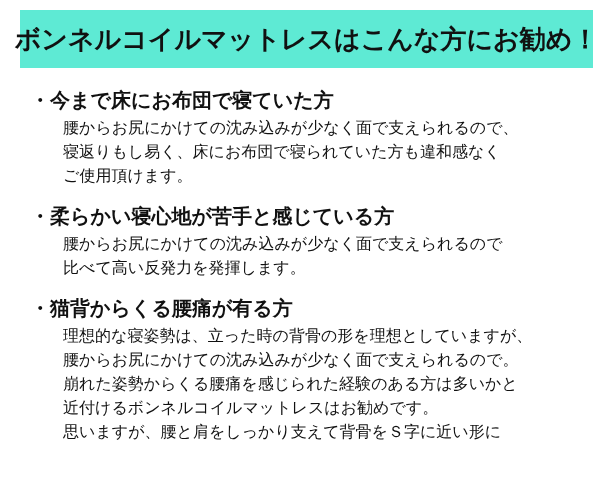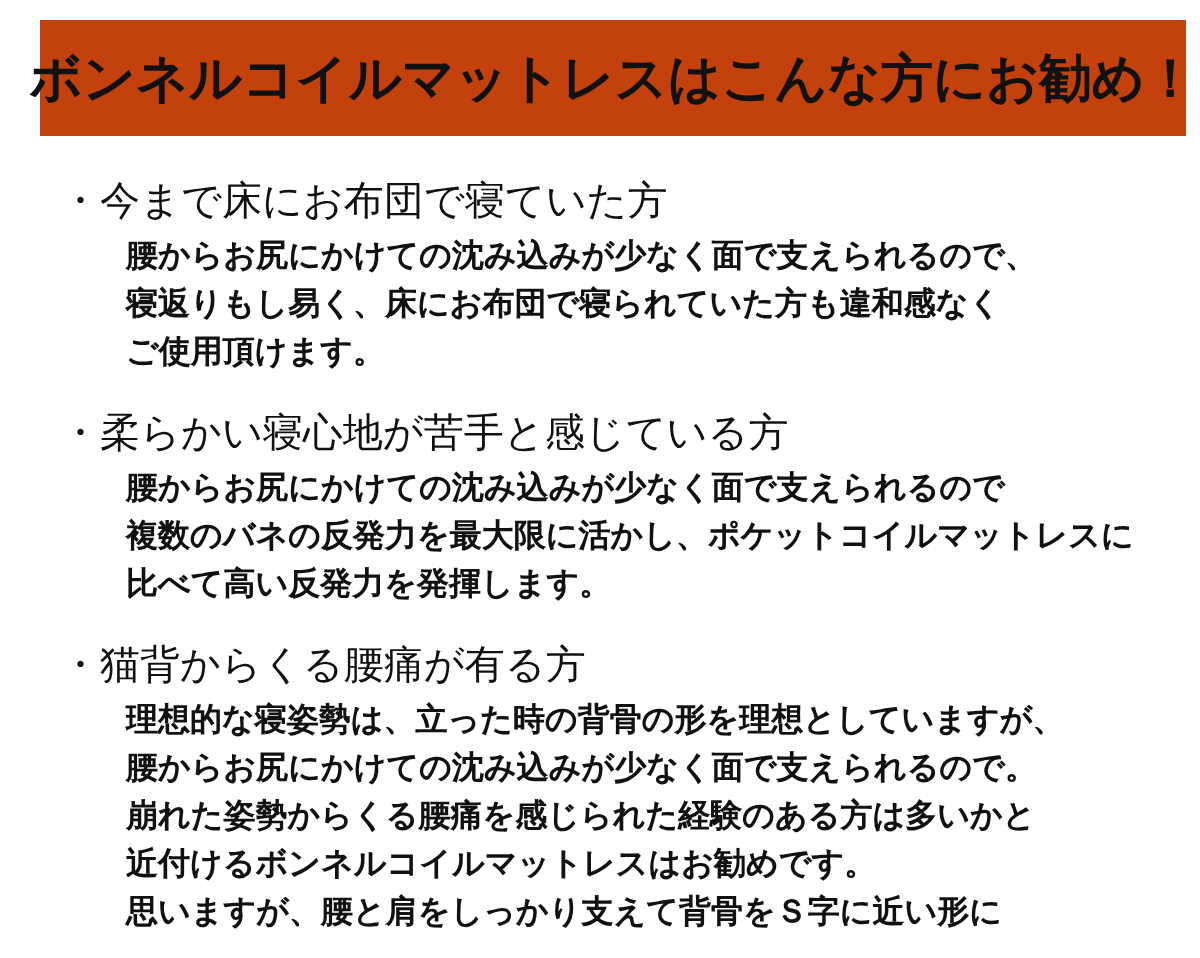--- a/index.html
+++ b/index.html
@@ -31,58 +31,57 @@
     white-space: nowrap;
   }
   .content {
     padding: 19px 14px 0 30px;
   }
   .section {
     margin-bottom: 15px;
   }
   .section-heading {
     font-size: 20px;
-    font-weight: normal;
+    font-weight: bold;
     line-height: 26px;
     margin: 0 0 3px 0;
     white-space: nowrap;
   }
   .section-body {
     margin-left: 33px;
     font-size: 16px;
-    font-weight: bold;
+    font-weight: normal;
     line-height: 24px;
   }
   .body-line {
     white-space: nowrap;
   }
 </style>
 </head>
 <body>
 
-<div class="banner" style="background: #c2410c; margin-left: 20px;">
+<div class="banner" style="background: #5eead4; margin-left: 20px;">
   <div class="banner-title" style="color: rgb(17, 17, 17);">ボンネルコイルマットレスはこんな方にお勧め！</div>
 </div>
 
 <div class="content">
 
   <div class="section">
     <div class="section-heading">・今まで床にお布団で寝ていた方</div>
     <div class="section-body">
       <div class="body-line">腰からお尻にかけての沈み込みが少なく面で支えられるので、</div>
       <div class="body-line">寝返りもし易く、床にお布団で寝られていた方も違和感なく</div>
       <div class="body-line">ご使用頂けます。</div>
     </div>
   </div>
 
   <div class="section">
     <div class="section-heading">・柔らかい寝心地が苦手と感じている方</div>
     <div class="section-body">
       <div class="body-line">腰からお尻にかけての沈み込みが少なく面で支えられるので</div>
-      <div class="body-line">複数のバネの反発力を最大限に活かし、ポケットコイルマットレスに</div>
       <div class="body-line">比べて高い反発力を発揮します。</div>
     </div>
   </div>
 
   <div class="section">
     <div class="section-heading">・猫背からくる腰痛が有る方</div>
     <div class="section-body">
       <div class="body-line">理想的な寝姿勢は、立った時の背骨の形を理想としていますが、</div>
       <div class="body-line">腰からお尻にかけての沈み込みが少なく面で支えられるので。</div>
       <div class="body-line">崩れた姿勢からくる腰痛を感じられた経験のある方は多いかと</div>

